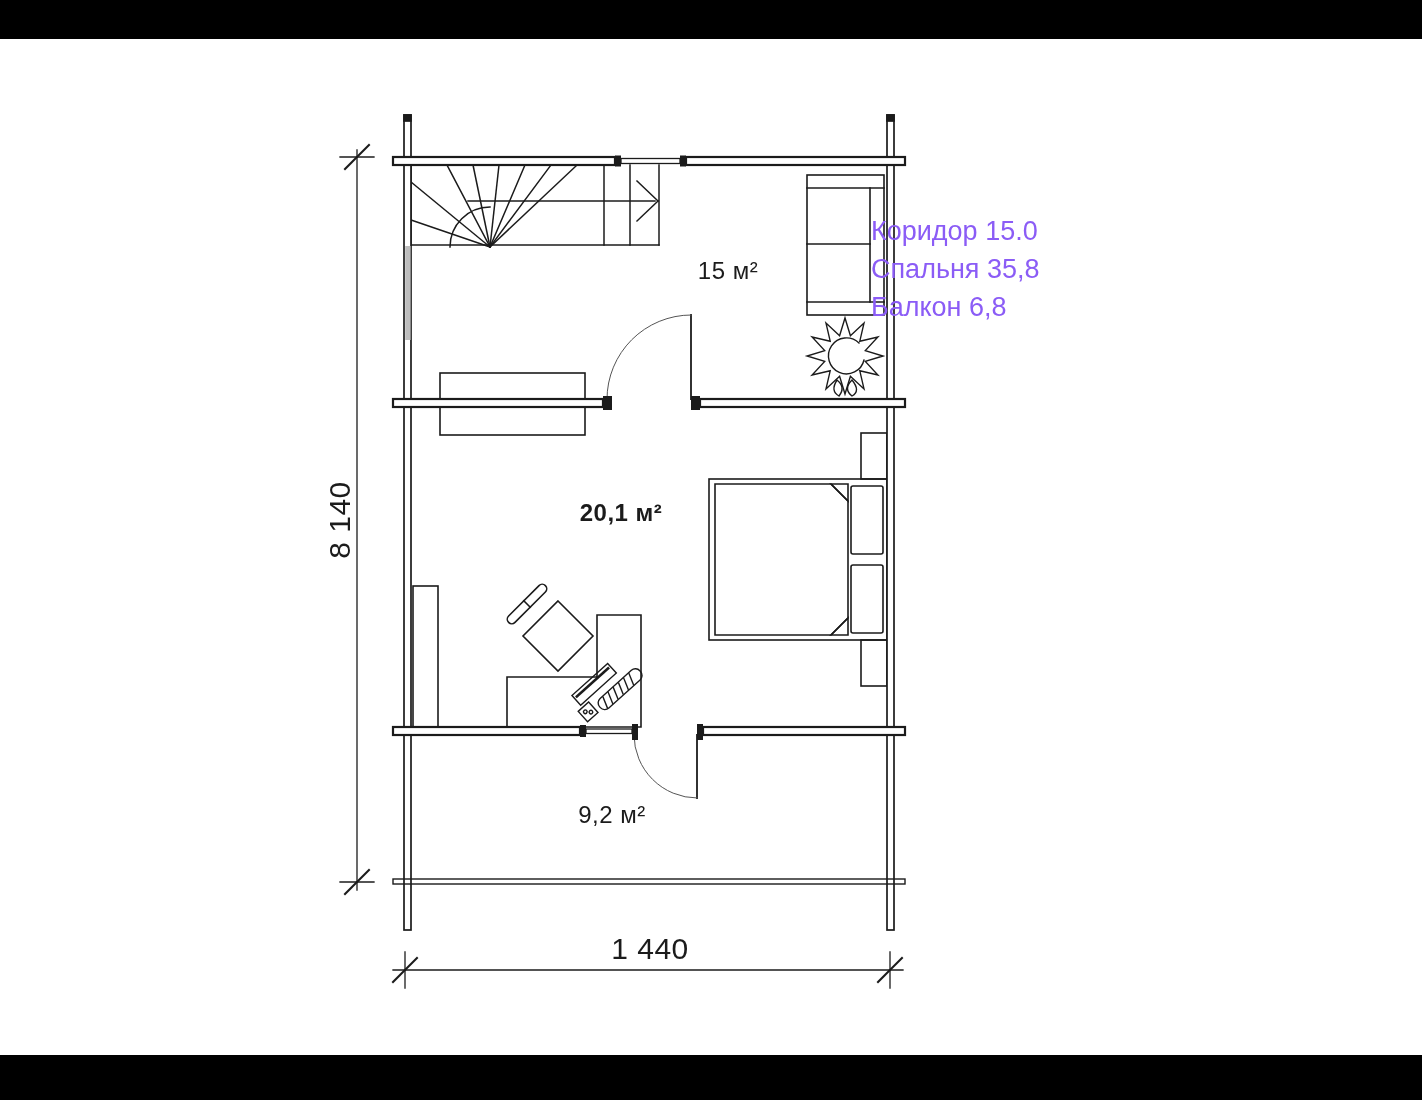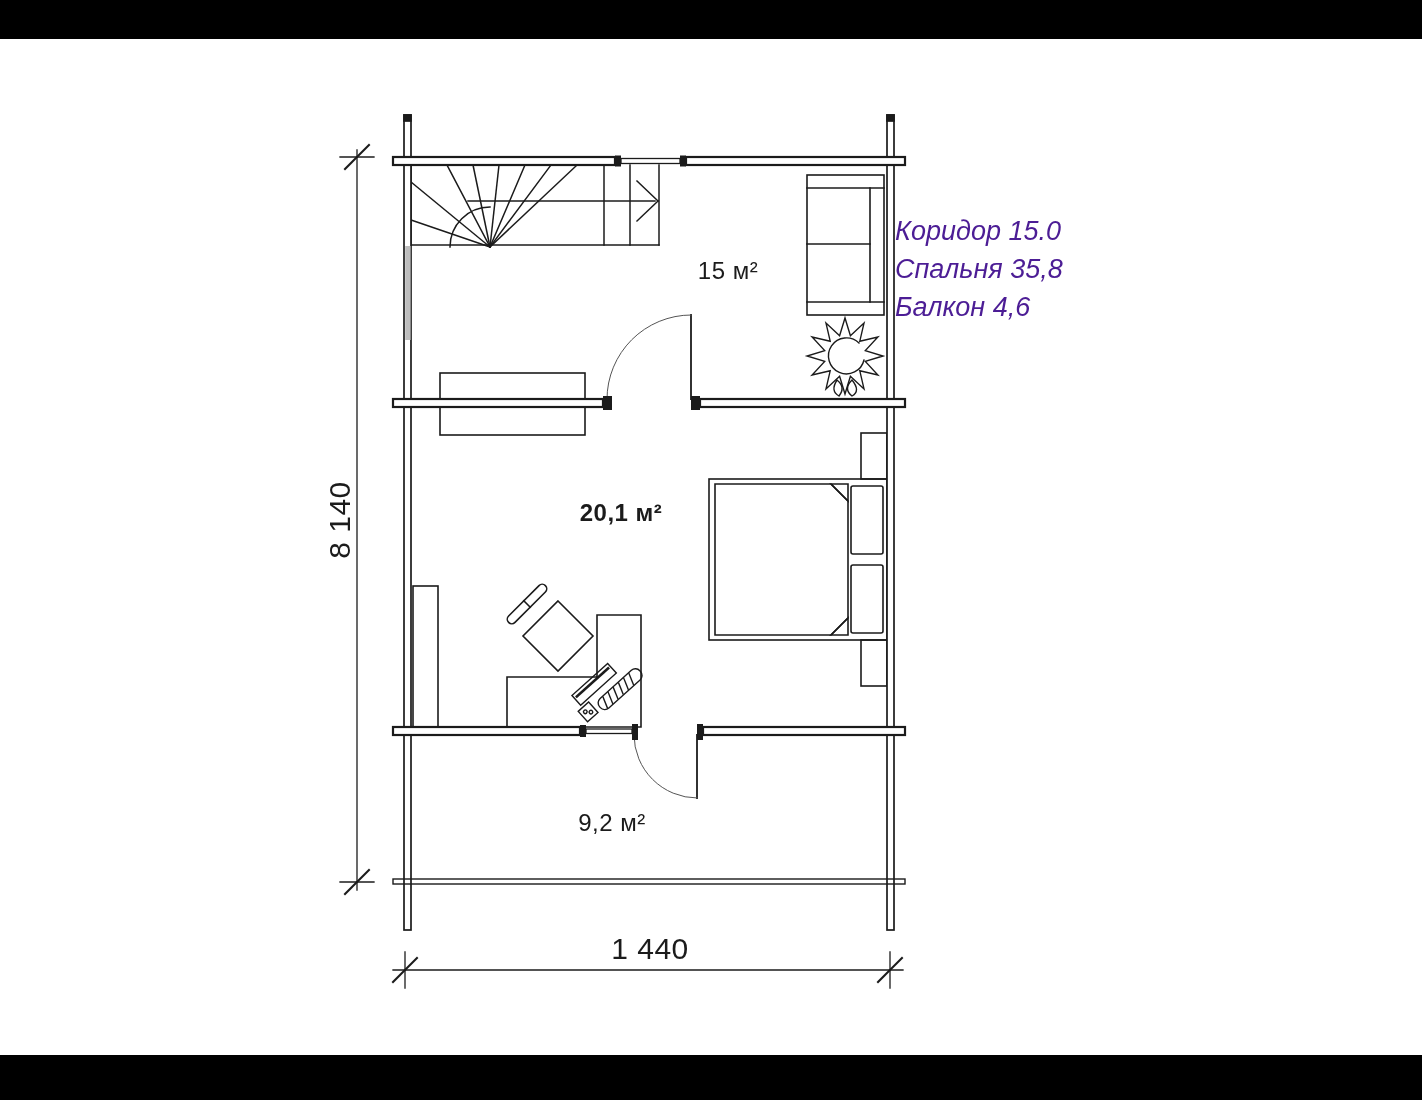--- a/index.html
+++ b/index.html
@@ -6,21 +6,21 @@
   #stage{position:relative;width:1422px;height:1100px;background:#fff;overflow:hidden;
          font-family:"Liberation Sans",sans-serif;color:#1b1b1b;}
   .letterbox{position:absolute;left:0;width:1422px;background:#000;}
   #lb-top{top:0;height:39px;}
   #lb-bottom{top:1055px;height:45px;}
   svg{position:absolute;left:0;top:0;}
   .lbl{position:absolute;transform:translate(-50%,-50%);white-space:nowrap;
        font-size:24px;color:#1b1b1b;letter-spacing:0.5px;}
   .dim{font-size:30px;}
   #dim-height{transform:translate(-50%,-50%) rotate(-90deg);}
-  #legend{position:absolute;left:895px;top:212px;font-size:27px;line-height:38px;color:#4c1d95;font-style:italic;}
+  #legend{position:absolute;left:871px;top:212px;font-size:27px;line-height:38px;color:#8b5cf6;}
   .legend-line{white-space:nowrap;}
 </style>
 </head>
 <body>
 
 <div id="stage">
 
   <div id="lb-top" class="letterbox"></div>
   <div id="lb-bottom" class="letterbox"></div>
 
@@ -165,25 +165,25 @@
       <line x1="890" y1="952" x2="890" y2="988"></line>
       <line x1="393" y1="982" x2="417" y2="958" stroke-width="2"></line>
       <line x1="878" y1="982" x2="902" y2="958" stroke-width="2"></line>
     </g>
   </svg>
 
   <div class="lbl" style="left:728px;top:271px;">15 м²</div>
 
   <div class="lbl" style="left:621px;top:513px;font-weight:bold;">20,1 м²</div>
 
-  <div class="lbl" style="left:612px;top:815px;margin-top:8px;">9,2 м²</div>
+  <div class="lbl" style="left:612px;top:815px;">9,2 м²</div>
 
   <div id="legend">
     <div class="legend-line">Коридор 15.0</div>
     <div class="legend-line">Спальня 35,8</div>
-    <div class="legend-line">Балкон 4,6</div>
+    <div class="legend-line">Балкон 6,8</div>
   </div>
 
   <div id="dim-height" class="lbl dim" style="left:340px;top:520px;">8 140</div>
 
   <div id="dim-width" class="lbl dim" style="left:650px;top:949px;">1 440</div>
 
 </div>
 
 </body></html>

